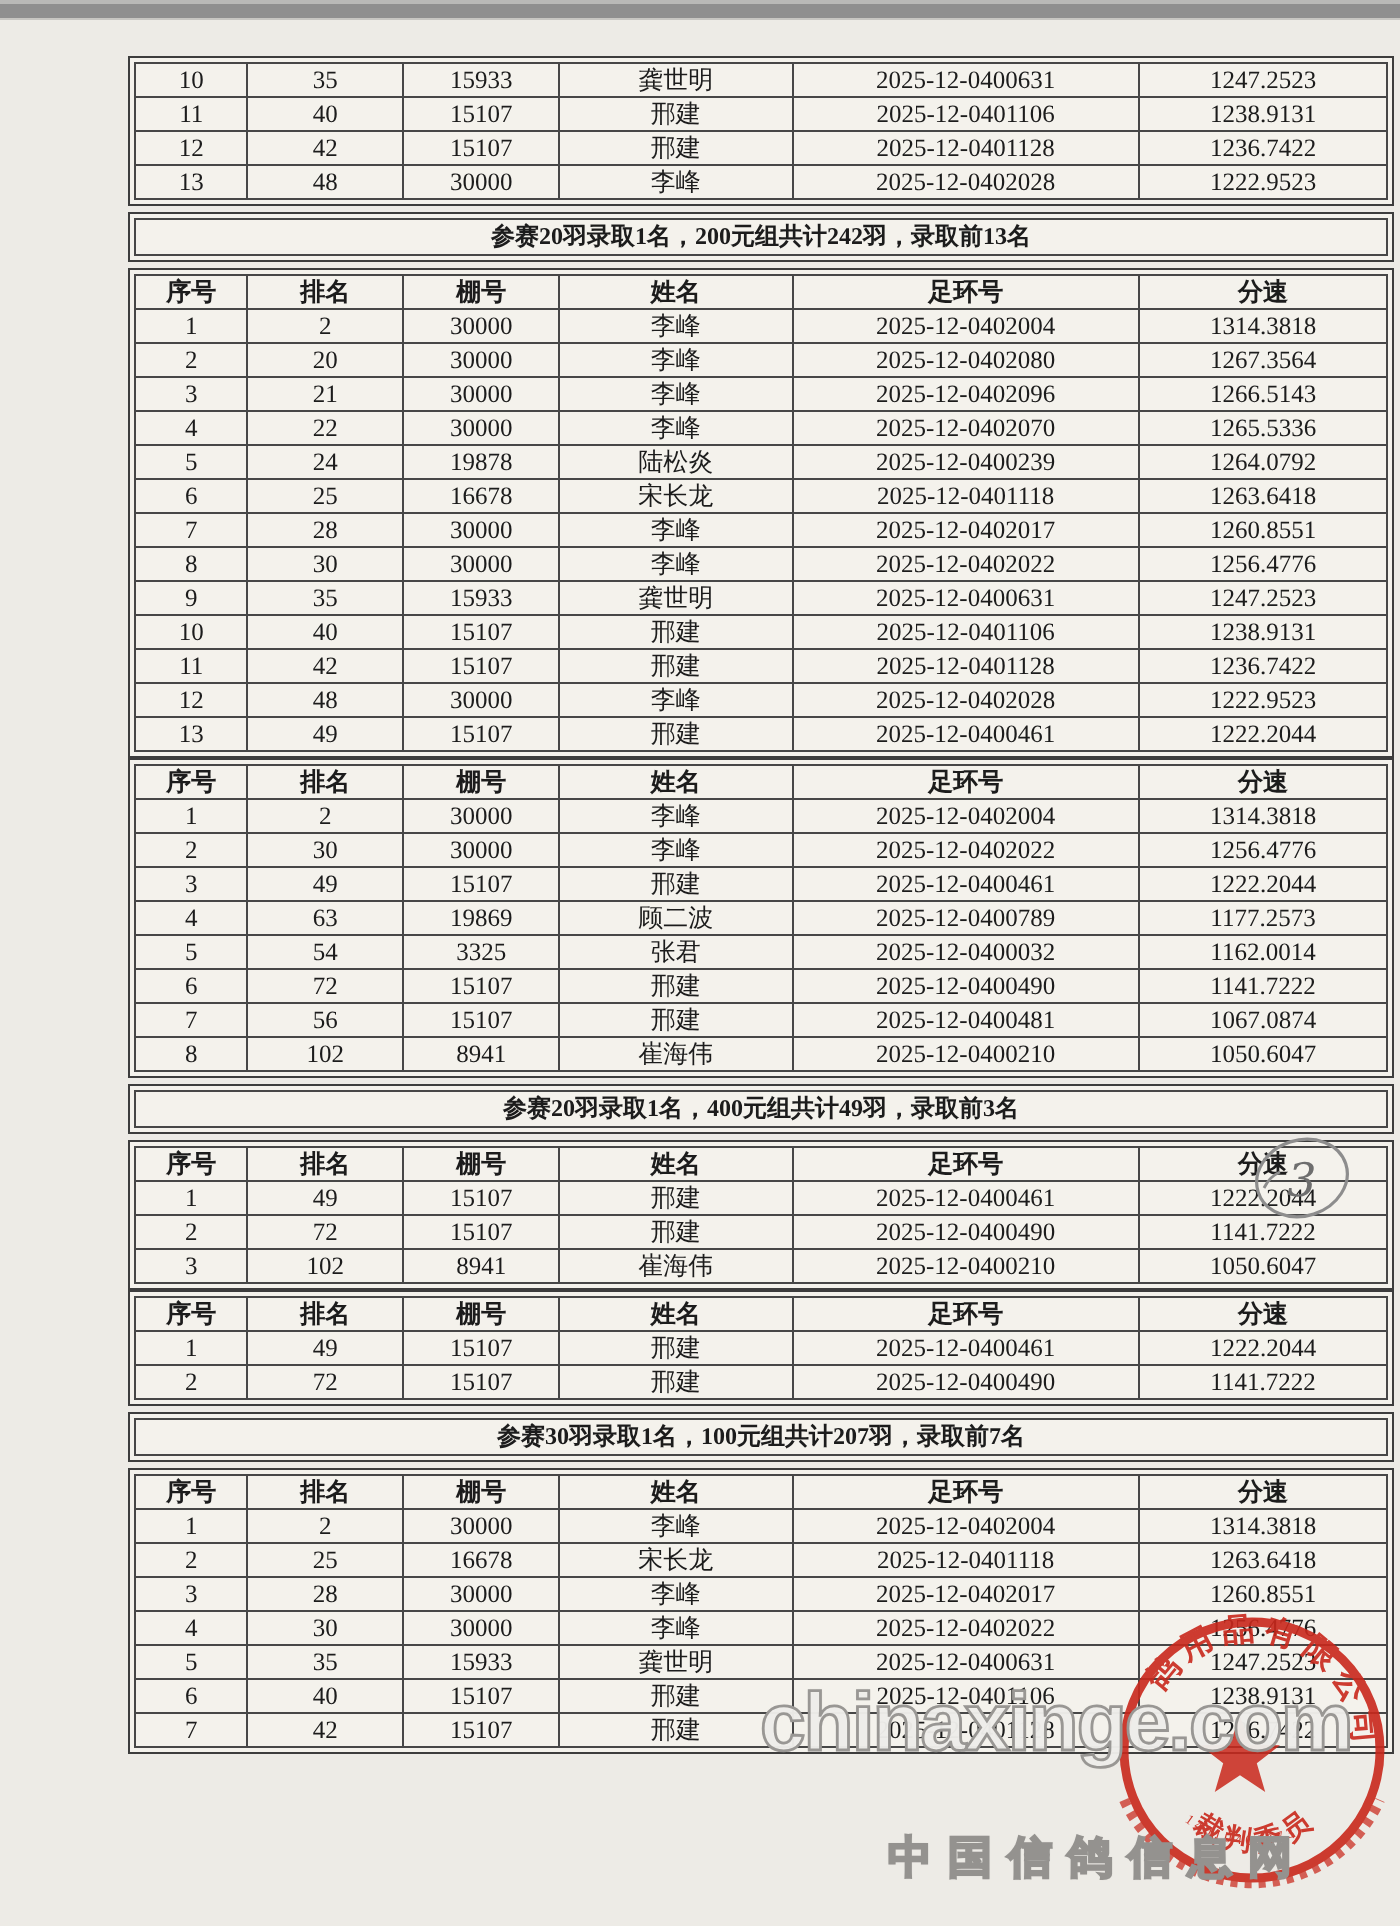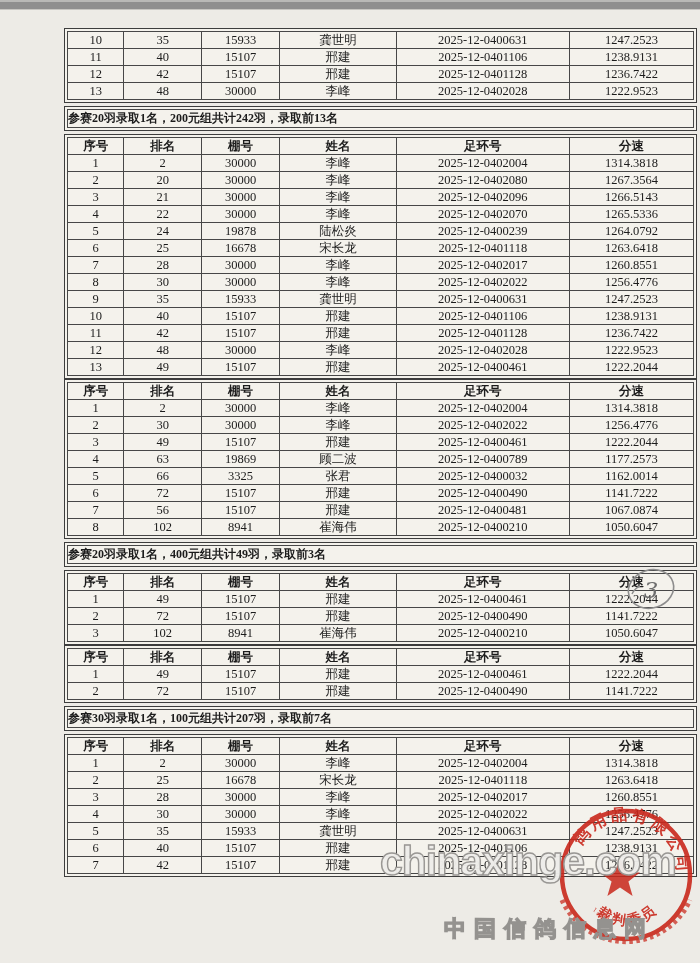--- a/index.html
+++ b/index.html
@@ -40,21 +40,21 @@
   }
   table.results th{font-weight:bold;}
   .cap-outer{
     border:1px solid #3d3d3d;
     padding:2px;
     margin:3px 0;
     background:#f4f2ec;
   }
   .cap-inner{
     border:1px solid #474747;
-    text-align:left;
+    text-align:center;
     font-size:12px;
     font-weight:bold;
     line-height:17px;
     height:17px;
     overflow:hidden;
   }
   .tbl-block{margin:0 0 0 0;}
   .watermark1{
     position:absolute;left:380px;top:838px;
     font-family:"Liberation Sans","DejaVu Sans",sans-serif;
@@ -321,21 +321,21 @@
               <tr>
                 <td>4</td>
                 <td>63</td>
                 <td>19869</td>
                 <td>顾二波</td>
                 <td>2025-12-0400789</td>
                 <td>1177.2573</td>
               </tr>
               <tr>
                 <td>5</td>
-                <td>66</td>
+                <td>54</td>
                 <td>3325</td>
                 <td>张君</td>
                 <td>2025-12-0400032</td>
                 <td>1162.0014</td>
               </tr>
               <tr>
                 <td>6</td>
                 <td>72</td>
                 <td>15107</td>
                 <td>邢建</td>

